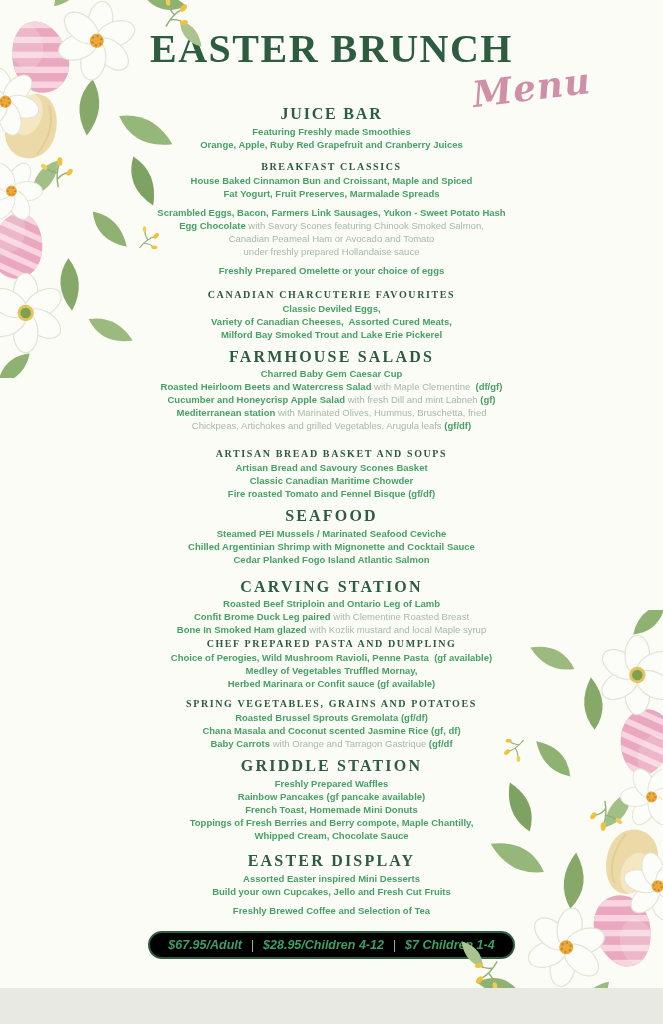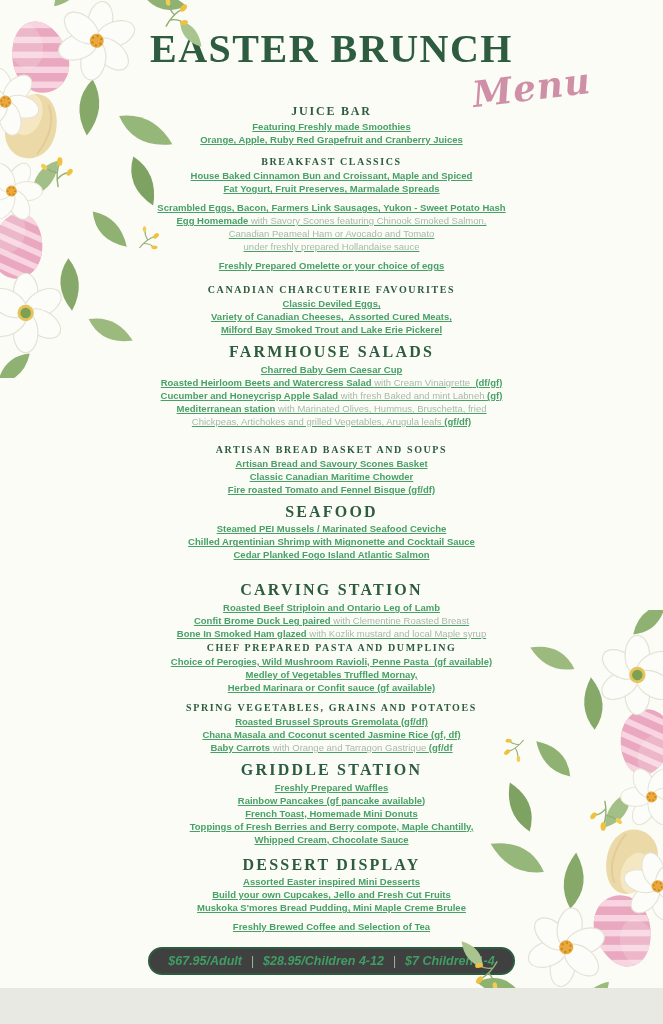--- a/index.html
+++ b/index.html
@@ -14,37 +14,37 @@
   .title-wrap{position:relative;height:72px;}
   h1{margin:0;font-family:"Liberation Serif",serif;font-weight:700;font-size:40px;
      letter-spacing:1.5px;color:#2d5c40;line-height:1.15;}
   .script{position:absolute;right:-40px;top:40px;font-family:"DejaVu Serif",serif;
      font-style:italic;font-weight:700;font-size:36px;color:#cf90a7;transform:rotate(-7deg);
      letter-spacing:1px;}
   
   .sec{margin-top:7px;}
   .sec h2{margin:0 0 2px 0;font-family:"Liberation Serif",serif;font-weight:700;
      color:#2d5c40;line-height:1.1;}
-  .sec.sm h2{font-size:12px;letter-spacing:1.8px;}
+  .sec.sm h2{font-size:16px;letter-spacing:1.8px;}
   .sec.md h2{font-size:10px;letter-spacing:1.6px;}
   .sec.lg h2{font-size:16px;letter-spacing:2.2px;}
-  .sec p{margin:0;font-size:9.5px;line-height:13px;white-space:pre-wrap;color:#47a167;font-weight:700;text-decoration:underline;}
+  .sec p{margin:0;font-size:9.5px;line-height:13px;white-space:pre-wrap;color:#47a167;font-weight:700;}
   .sec p span.l{color:#a6b9a8;font-weight:400;}
   .sec p.gap{height:6px;}
   .sec:nth-child(2){margin-top:10px;}
   .sec:nth-child(3){margin-top:12px;}
   .sec:nth-child(5){margin-top:16px;}
-  .sec:nth-child(7){margin-top:20px;}
+  .sec:nth-child(7){margin-top:12px;}
   .sec:nth-child(8){margin-top:2px;}
   .sec:nth-child(9){margin-top:8px;}
   .sec:nth-child(11){margin-top:10px;}
   
   .pill{margin:14px auto 0 auto;width:fit-content;max-width:400px;border:2px solid #2d5c40;
      border-radius:16px;padding:5px 18px;display:flex;align-items:center;gap:9px;
-     background:#404040;}
+     background:#000000;}
   .pill .item{font-style:italic;font-weight:700;font-size:12.5px;color:#3f9e63;white-space:nowrap;}
   .pill .sep{color:#9cb9a4;font-size:12px;font-weight:400;}
 </style>
 </head>
 <body>
 
 <div class="page">
 
   <svg width="0" height="0" style="position:absolute" aria-hidden="true">
     <defs>
@@ -148,37 +148,37 @@
           <h2>JUICE BAR</h2>
           <p><span class="b">Featuring Freshly made Smoothies</span></p>
           <p><span class="b">Orange, Apple, Ruby Red Grapefruit and Cranberry Juices</span></p>
         </section>
         <section class="sec md">
           <h2>BREAKFAST CLASSICS</h2>
           <p><span class="b">House Baked Cinnamon Bun and Croissant, Maple and Spiced</span></p>
           <p><span class="b">Fat Yogurt, Fruit Preserves, Marmalade Spreads</span></p>
           <p class="gap"></p>
           <p><span class="b">Scrambled Eggs, Bacon, Farmers Link Sausages, Yukon - Sweet Potato Hash</span></p>
-          <p><span class="b">Egg Homemade </span><span class="l">with Savory Scones featuring Chinook Smoked Salmon,</span></p>
+          <p><span class="b">Egg Chocolate </span><span class="l">with Savory Scones featuring Chinook Smoked Salmon,</span></p>
           <p><span class="l">Canadian Peameal Ham or Avocado and Tomato</span></p>
           <p><span class="l">under freshly prepared Hollandaise sauce</span></p>
           <p class="gap"></p>
           <p><span class="b">Freshly Prepared Omelette or your choice of eggs</span></p>
         </section>
         <section class="sec md">
           <h2>CANADIAN CHARCUTERIE FAVOURITES</h2>
           <p><span class="b">Classic Deviled Eggs,</span></p>
           <p><span class="b">Variety of Canadian Cheeses,  Assorted Cured Meats,</span></p>
           <p><span class="b">Milford Bay Smoked Trout and Lake Erie Pickerel</span></p>
         </section>
         <section class="sec lg">
           <h2>FARMHOUSE SALADS</h2>
           <p><span class="b">Charred Baby Gem Caesar Cup</span></p>
-          <p><span class="b">Roasted Heirloom Beets and Watercress Salad </span><span class="l">with Cream Vinaigrette </span><span class="b"> (df/gf)</span></p>
-          <p><span class="b">Cucumber and Honeycrisp Apple Salad </span><span class="l">with fresh Baked and mint Labneh </span><span class="b">(gf)</span></p>
+          <p><span class="b">Roasted Heirloom Beets and Watercress Salad </span><span class="l">with Maple Clementine </span><span class="b"> (df/gf)</span></p>
+          <p><span class="b">Cucumber and Honeycrisp Apple Salad </span><span class="l">with fresh Dill and mint Labneh </span><span class="b">(gf)</span></p>
           <p><span class="b">Mediterranean station </span><span class="l">with Marinated Olives, Hummus, Bruschetta, fried</span></p>
           <p><span class="l">Chickpeas, Artichokes and grilled Vegetables, Arugula leafs </span><span class="b">(gf/df)</span></p>
         </section>
         <section class="sec md">
           <h2>ARTISAN BREAD BASKET AND SOUPS</h2>
           <p><span class="b">Artisan Bread and Savoury Scones Basket</span></p>
           <p><span class="b">Classic Canadian Maritime Chowder</span></p>
           <p><span class="b">Fire roasted Tomato and Fennel Bisque (gf/df)</span></p>
         </section>
         <section class="sec lg">
@@ -207,24 +207,23 @@
         </section>
         <section class="sec lg">
           <h2>GRIDDLE STATION</h2>
           <p><span class="b">Freshly Prepared Waffles</span></p>
           <p><span class="b">Rainbow Pancakes (gf pancake available)</span></p>
           <p><span class="b">French Toast, Homemade Mini Donuts</span></p>
           <p><span class="b">Toppings of Fresh Berries and Berry compote, Maple Chantilly,</span></p>
           <p><span class="b">Whipped Cream, Chocolate Sauce</span></p>
         </section>
         <section class="sec lg">
-          <h2>DESSERT DISPLAY</h2>
+          <h2>EASTER DISPLAY</h2>
           <p><span class="b">Assorted Easter inspired Mini Desserts</span></p>
           <p><span class="b">Build your own Cupcakes, Jello and Fresh Cut Fruits</span></p>
-          <p><span class="b">Muskoka S'mores Bread Pudding, Mini Maple Creme Brulee</span></p>
           <p class="gap"></p>
           <p><span class="b">Freshly Brewed Coffee and Selection of Tea</span></p>
         </section>
       </div>
 
     <div class="pill" id="pill">
         <span class="item">$67.95/Adult</span>
         <span class="sep">|</span>
         <span class="item">$28.95/Children 4-12</span>
         <span class="sep">|</span>

